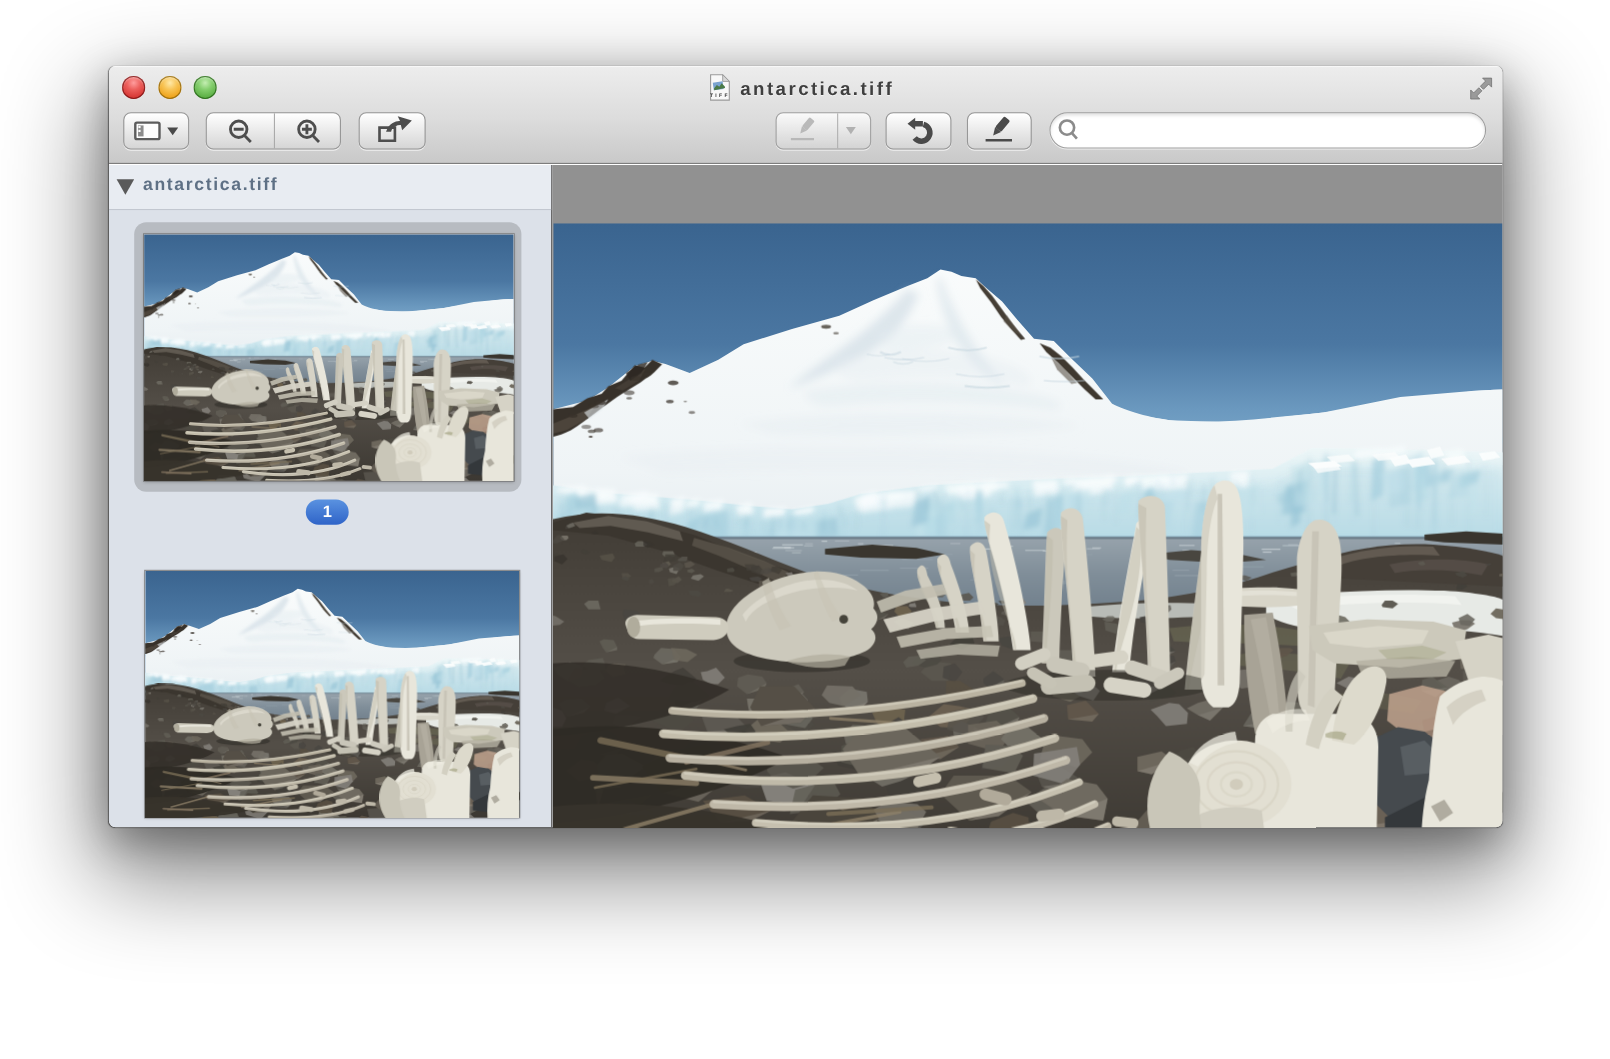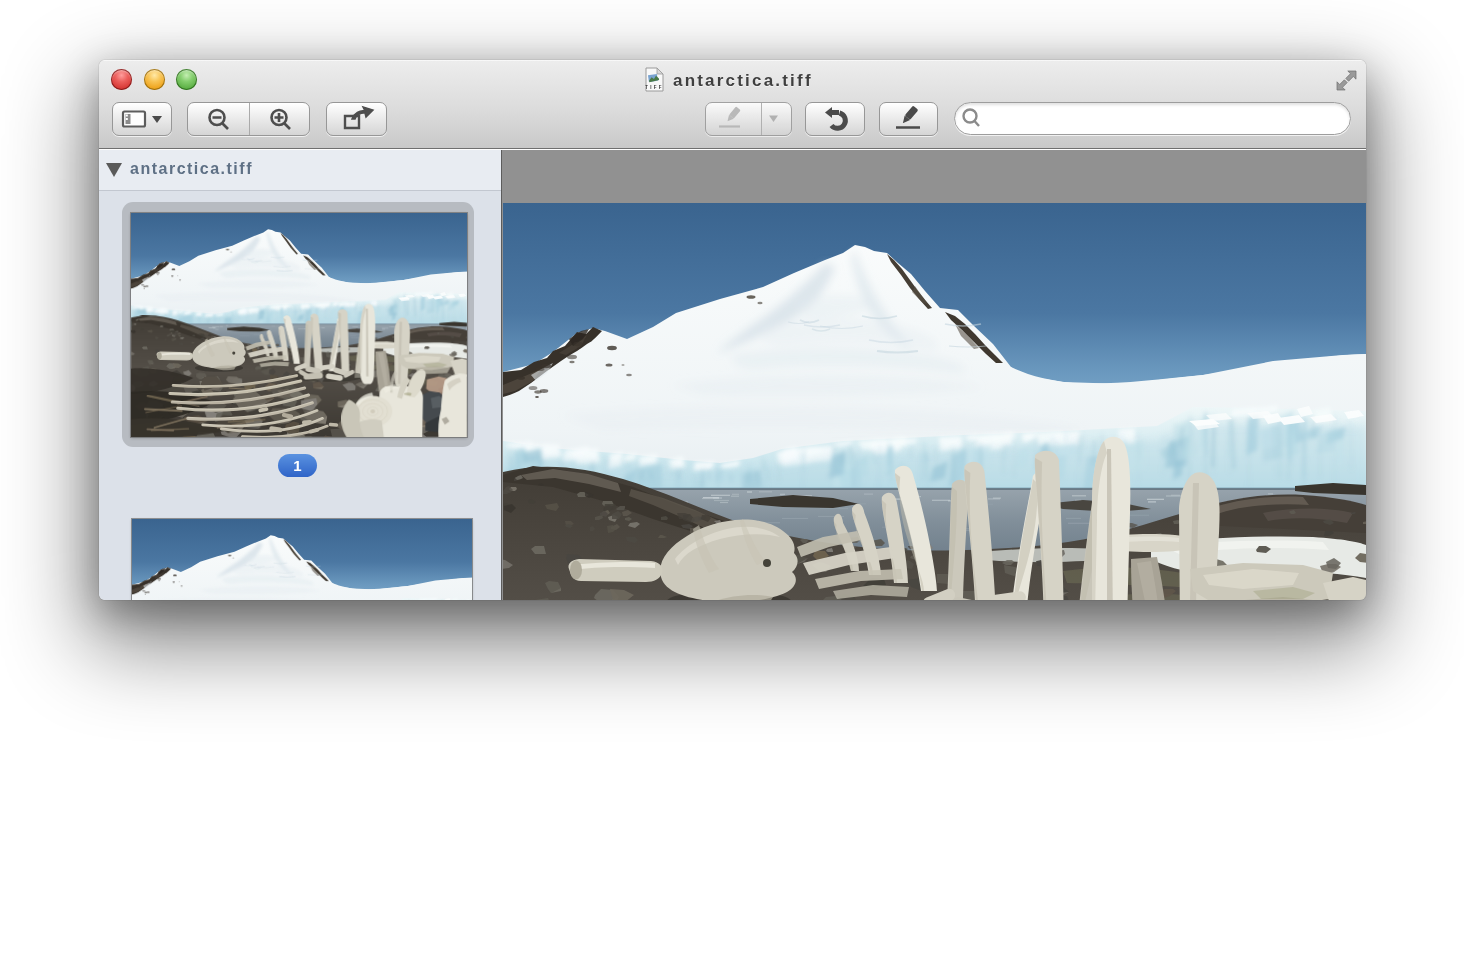--- a/index.html
+++ b/index.html
@@ -1,17 +1,17 @@
 <!DOCTYPE html>
 <html><head><meta charset="utf-8">
 <style>
 * { margin:0; padding:0; box-sizing:border-box; }
 html,body { width:1464px; height:963px; background:#ffffff; overflow:hidden;
   font-family:"Liberation Sans", sans-serif; }
-.window { position:absolute; left:99px; top:60px; width:1267px; height:540px;
+.window { position:absolute; left:99px; top:60px; width:1267px; height:692px;
   border-radius:6px; overflow:hidden;
   box-shadow:0 36px 85px 12px rgba(0,0,0,0.46), 0 12px 38px rgba(0,0,0,0.30), 0 0 1px rgba(0,0,0,0.55); }
 .titlebar { position:absolute; left:0; top:0; right:0; height:89px;
   background:linear-gradient(#ededed,#dcdcdc 55%,#c9c9c9);
   border-bottom:1px solid #6f6f6f; }
 .titlebar::before { content:""; position:absolute; left:0; right:0; top:0; height:1px; background:rgba(255,255,255,0.6); }
 .tl { position:absolute; top:9px; width:21px; height:21px; border-radius:50%; }
 .tl.red { left:12px; background:radial-gradient(circle at 50% 30%, #ff9d9d 0%, #ec5f5c 35%, #d83b38 70%, #b02822 100%); box-shadow:inset 0 0 0 1px rgba(120,20,20,0.8), inset 0 2px 2px rgba(255,255,255,0.5); }
 .tl.yellow { left:45px; background:radial-gradient(circle at 50% 30%, #ffe9a8 0%, #f8c455 35%, #efa621 70%, #c07f12 100%); box-shadow:inset 0 0 0 1px rgba(140,100,10,0.8), inset 0 2px 2px rgba(255,255,255,0.5); }
 .tl.green { left:77px; background:radial-gradient(circle at 50% 30%, #c4eeb2 0%, #84ce6d 35%, #5fb248 70%, #3c8f2c 100%); box-shadow:inset 0 0 0 1px rgba(40,100,25,0.8), inset 0 2px 2px rgba(255,255,255,0.5); }

